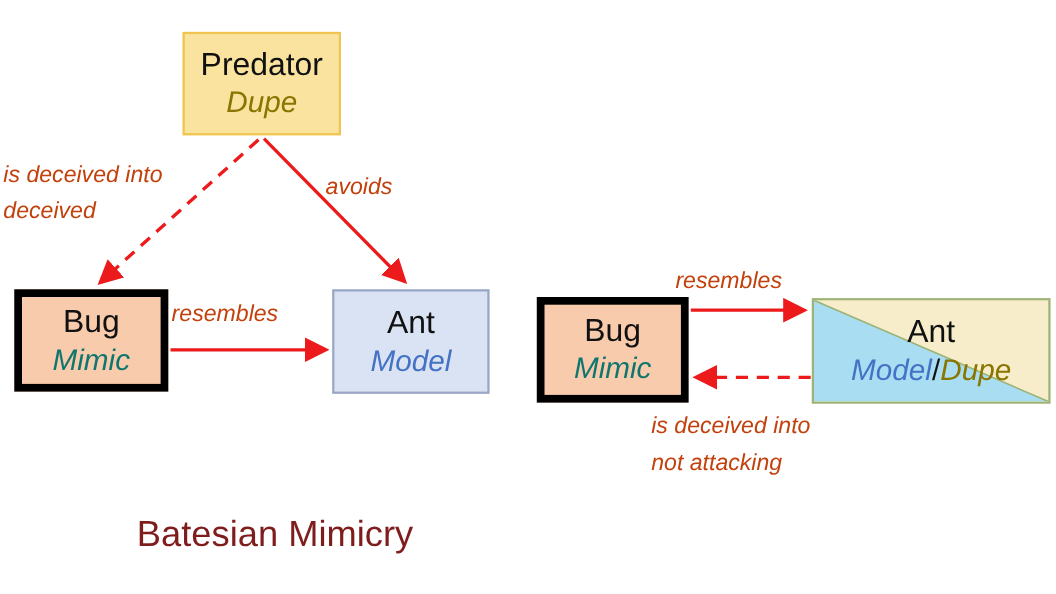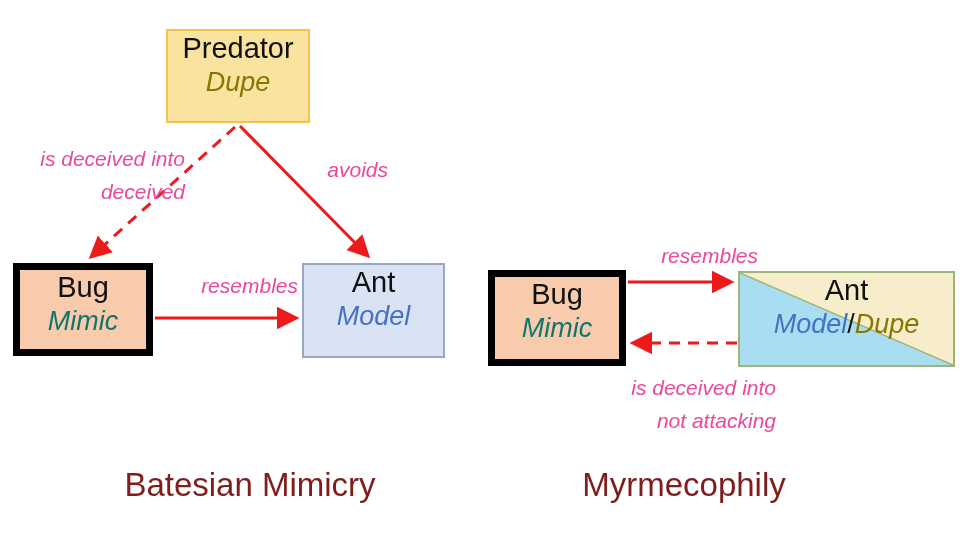--- a/index.html
+++ b/index.html
@@ -3,41 +3,41 @@
 <meta charset="utf-8">
 <style>
   html,body{margin:0;padding:0;background:#fff;}
   .canvas{
     position:relative;width:960px;height:540px;background:#ffffff;
     font-family:"Liberation Sans", sans-serif;color:#111;overflow:hidden;
   }
   .arrow-layer{position:absolute;left:0;top:0;width:960px;height:540px;pointer-events:none;}
   .node{
     position:absolute;display:flex;flex-direction:column;align-items:center;
-    text-align:center;box-sizing:border-box;
+    justify-content:center;text-align:center;box-sizing:border-box;
   }
   .node .primary{font-size:29px;line-height:1.2;color:#111;}
   .node .secondary{font-size:27px;line-height:1.2;font-style:italic;}
   .predator-box{left:166px;top:29px;width:144px;height:94px;background:#F9E39F;border:2px solid #F0C44E;}
   .predator-box .secondary{color:#8A7500;}
   .bug-box{background:#F8CBAD;border:7px solid #000000;}
   .bug-box .secondary{color:#0f766e;}
   .bug-left{left:13px;top:263px;width:140px;height:93px;}
   .bug-right{left:488px;top:270px;width:138px;height:96px;}
   .ant-left{left:302px;top:263px;width:143px;height:95px;background:#DAE3F3;border:2px solid #9AA7C4;}
   .ant-left .secondary{color:#4472C4;}
   .ant-right{left:738px;top:271px;width:217px;height:96px;background:#F8EDCB;border:2px solid #9DB479;}
   .ant-right .diag-bg{position:absolute;left:0;top:0;width:100%;height:100%;}
   .ant-right .txt{position:relative;z-index:2;}
   .model-txt{color:#4472C4;font-style:italic;}
   .slash-txt{color:#111;font-style:normal;}
   .dupe-txt{color:#8A7500;font-style:italic;}
   .edge-label{
-    position:absolute;font-style:italic;font-size:21px;color:#ec4899;
-    text-align:right;line-height:1.55;
+    position:absolute;font-style:italic;font-size:21px;color:#c2410c;
+    text-align:left;line-height:1.55;
   }
   .lbl-deceived-left{left:3px;top:143px;width:182px;}
   .lbl-avoids{left:296px;top:154px;width:92px;}
   .lbl-resembles-left{left:156px;top:270px;width:142px;}
   .lbl-resembles-right{left:614px;top:240px;width:144px;}
   .lbl-deceived-right{left:592px;top:372px;width:184px;}
   .diagram-title{position:absolute;font-size:33px;color:#7f1d1d;text-align:center;}
   .title-left{left:58px;top:466px;width:384px;}
   .title-right{left:492px;top:466px;width:384px;}
 </style>
@@ -101,15 +101,14 @@
     </div>
   </div>
 
   <div class="edge-label lbl-resembles-right">resembles</div>
 
   <div class="edge-label lbl-deceived-right">
     <div>is deceived into</div>
     <div>not attacking</div>
   </div>
 
-  <div class="diagram-title title-right">Myrmecophily</div>
 
 </div>
 
 </body></html>

